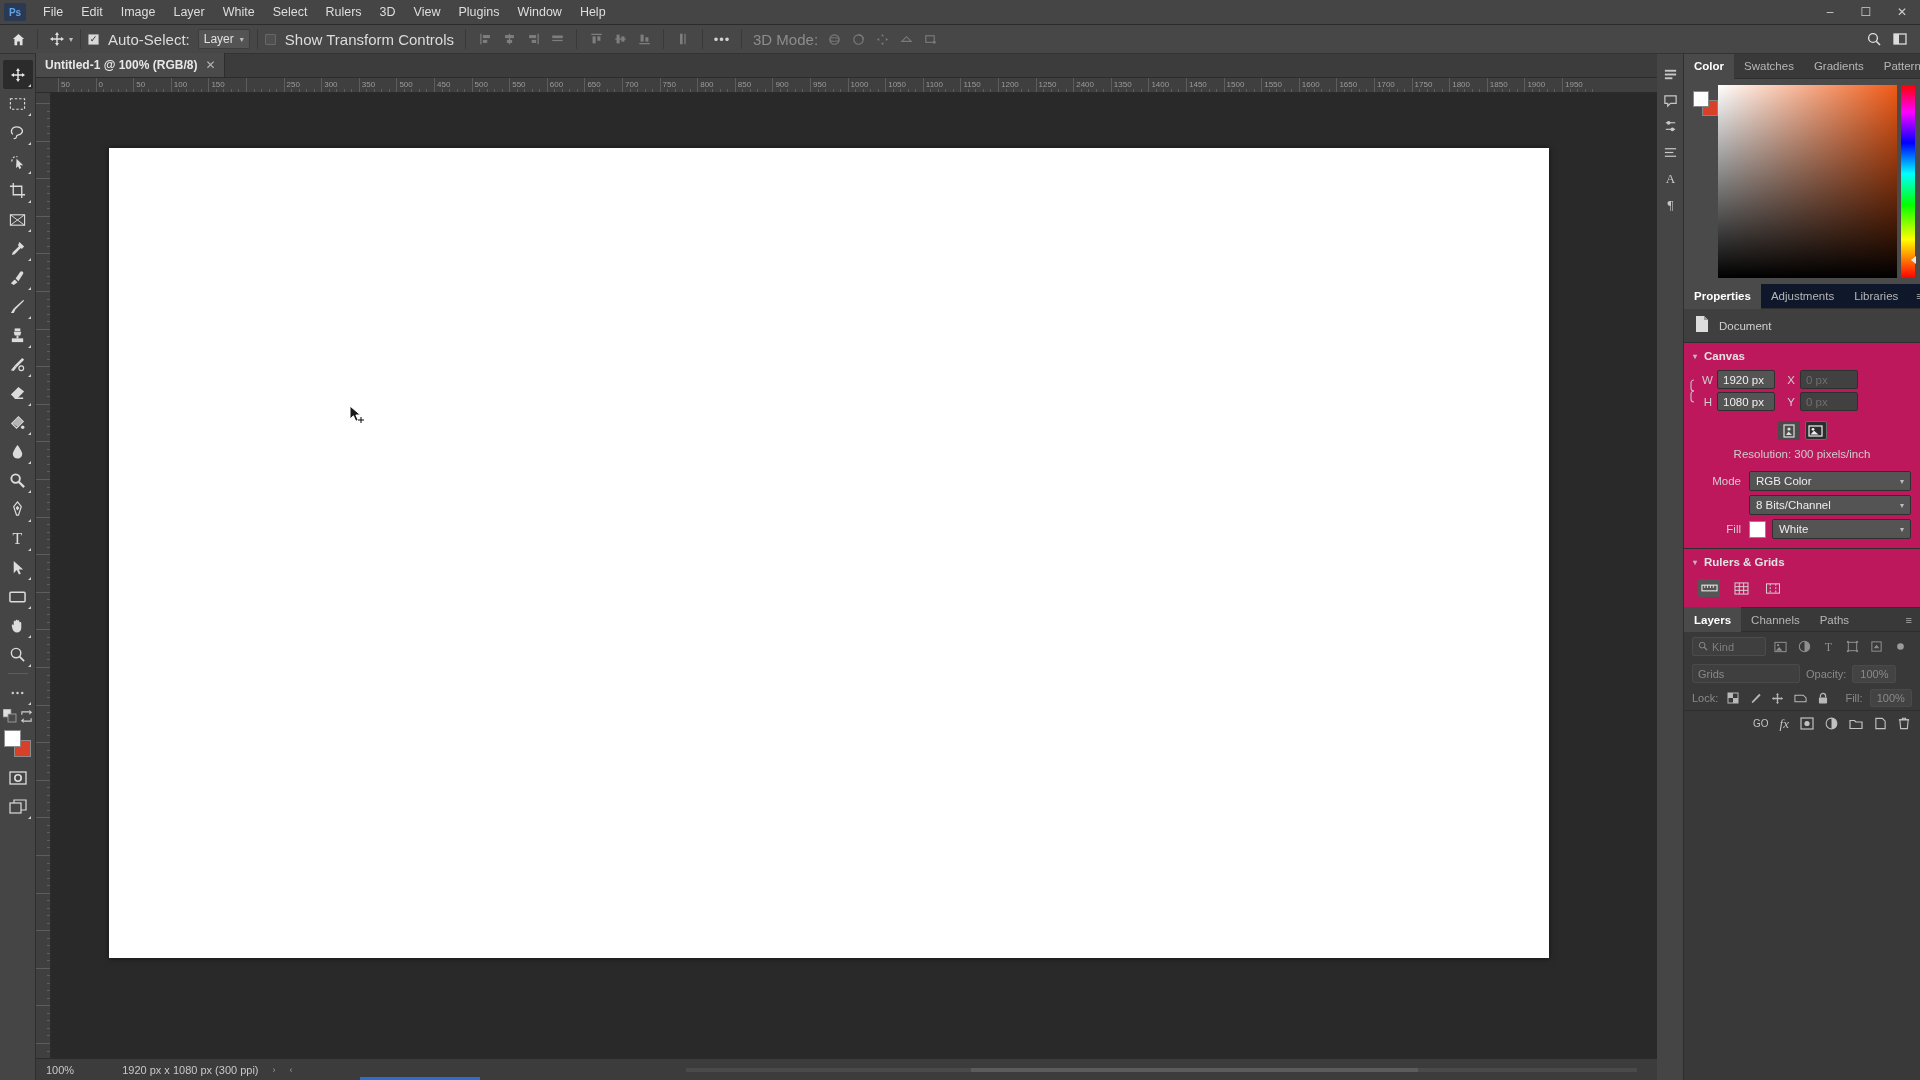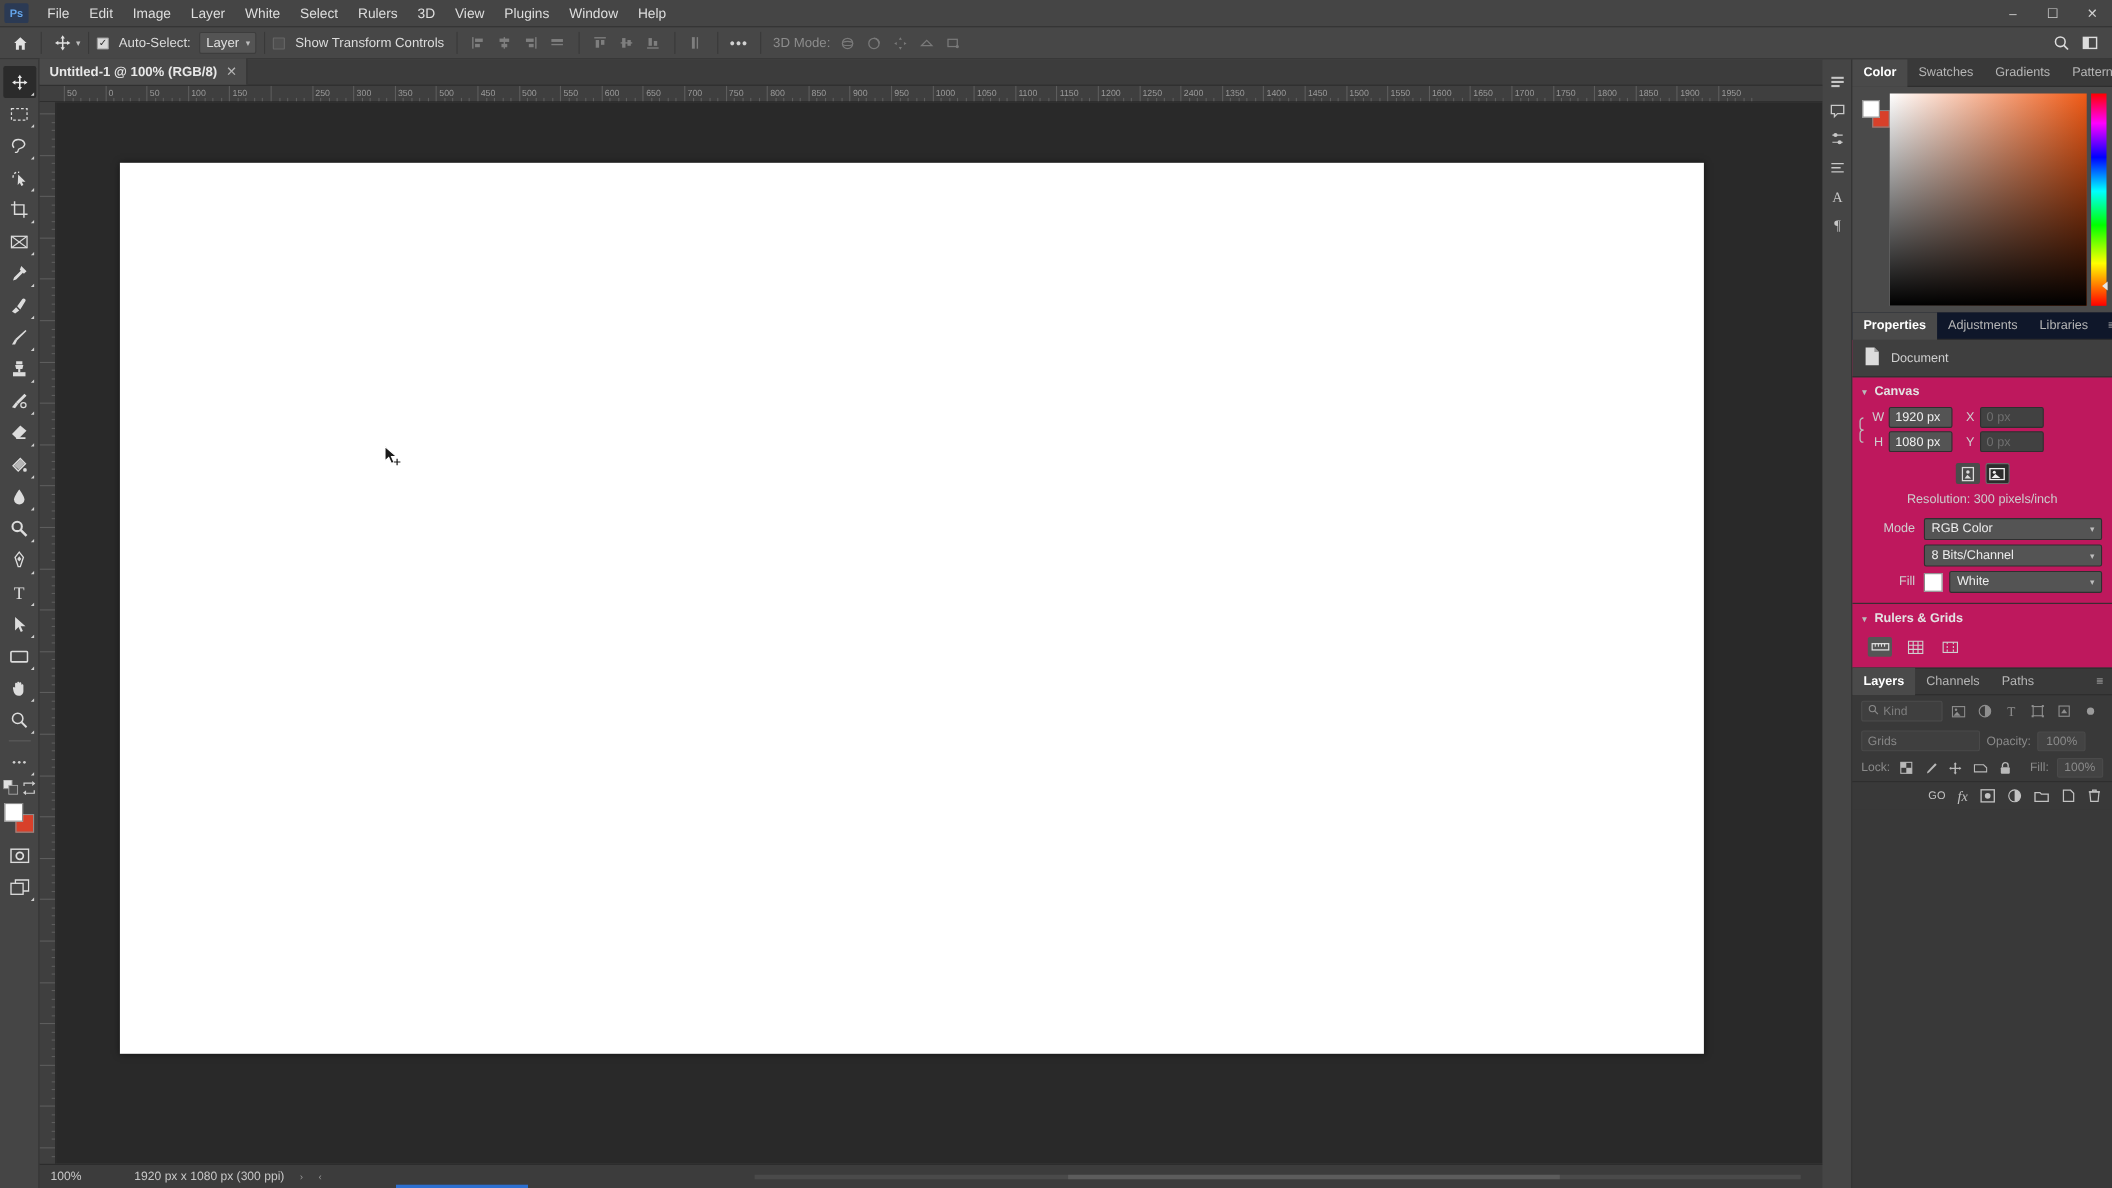--- a/index.html
+++ b/index.html
@@ -34,21 +34,21 @@
   
   .optionsbar {
     position:absolute; top:25px; left:0; width:1920px; height:29px;
     background:#474747; display:flex; align-items:center;
     border-bottom:1px solid #333; padding-left:6px;
   }
   .ob-sep { width:1px; height:20px; background:#393939; margin:0 7px; }
   .ob-icon { width:24px; height:22px; display:flex; align-items:center;
              justify-content:center; color:#d2d2d2; }
   .ob-icon.dim { opacity:.38; }
-  .ob-label { font-size:12px; color:#dcdcdc; margin:0 4px; }
+  .ob-label { font-size:15px; color:#dcdcdc; margin:0 4px; }
   .ob-label.dim { color:#8d8d8d; }
   .chk {
     width:11px; height:11px; background:#d8d8d8; border:1px solid #9a9a9a;
     border-radius:1px; display:inline-flex; align-items:center;
     justify-content:center; color:#2b2b2b; font-size:9px; line-height:1;
     margin-right:5px; flex:none;
   }
   .chk.off { background:#4f4f4f; border-color:#676767; color:transparent; }
   .ob-select {
     height:20px; min-width:52px; background:#545454; border:1px solid #3d3d3d;

